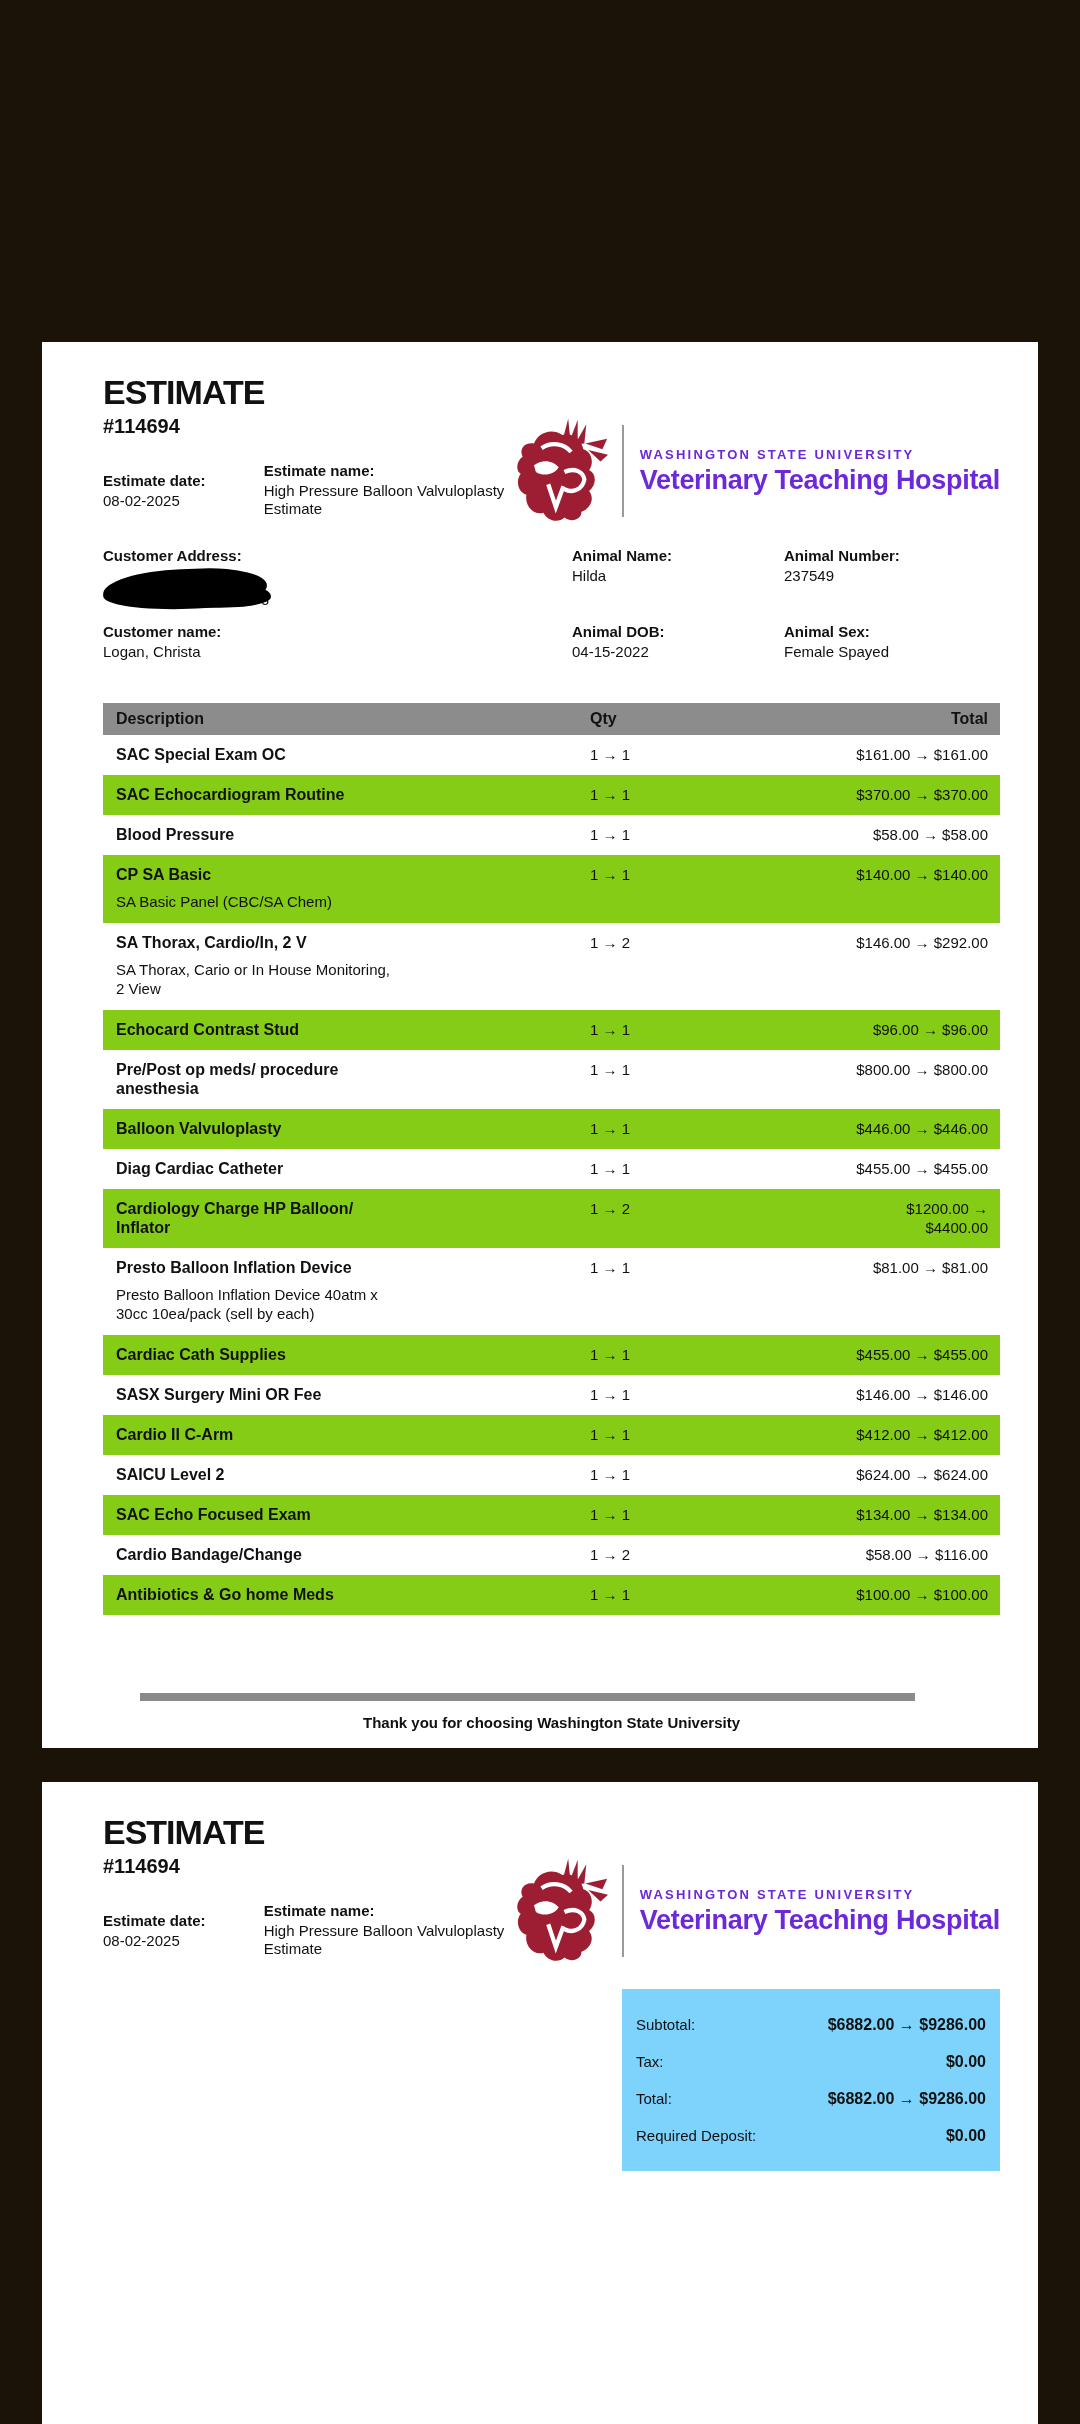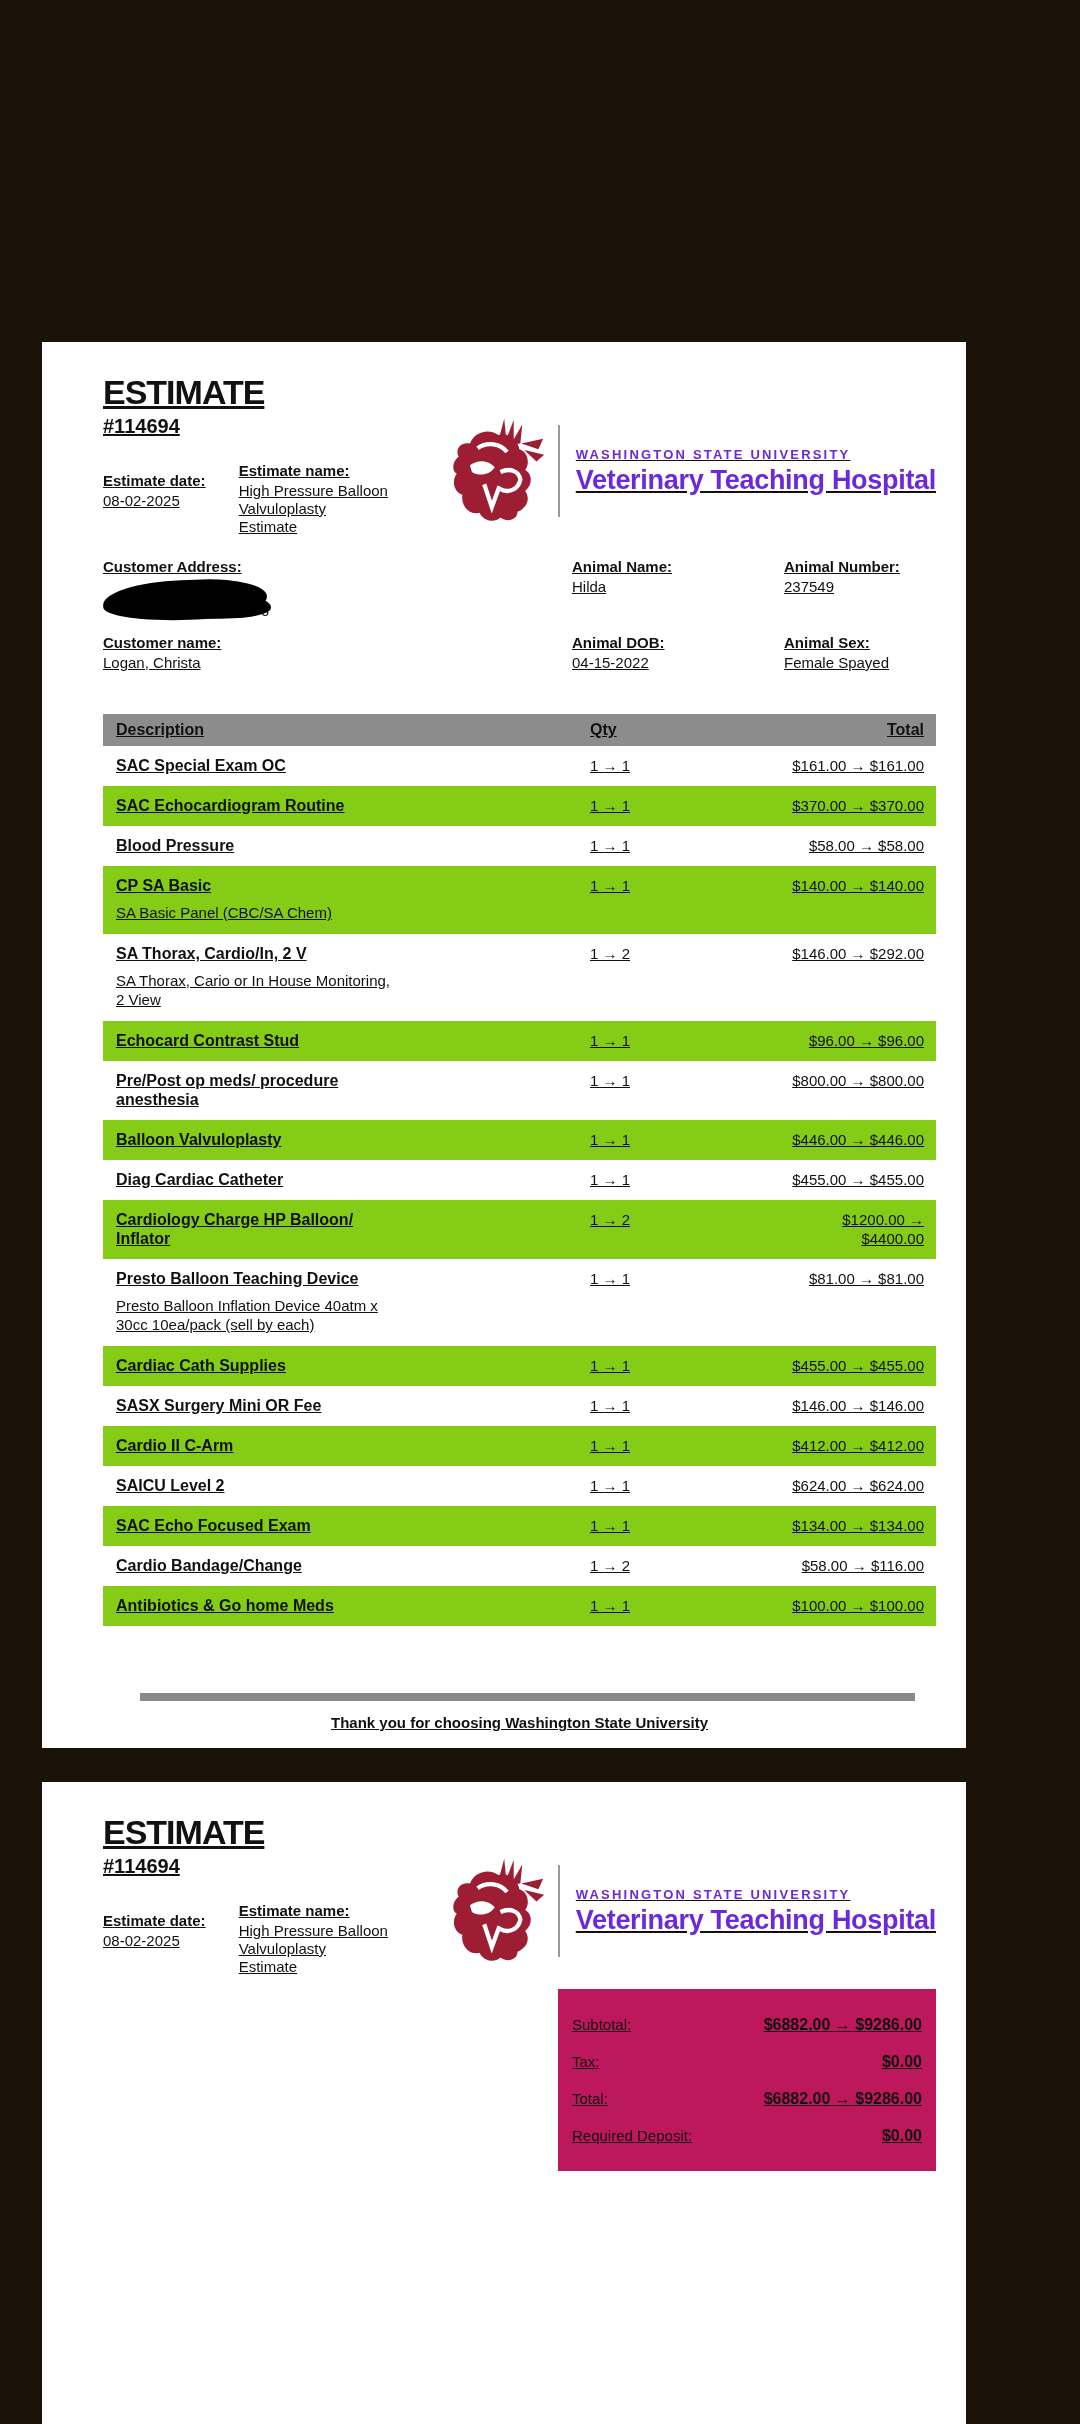--- a/index.html
+++ b/index.html
@@ -3,22 +3,22 @@
 <meta charset="utf-8">
 <style>
   html,body{margin:0;padding:0;}
   body{
     width:1080px;height:2424px;position:relative;overflow:hidden;
     background:#1b1208;
     font-family:"Liberation Sans", sans-serif;
     color:#111;
   }
   .page{
-    position:absolute;left:42px;width:924px;background:#fff;
-    box-sizing:border-box;padding:0 30px 0 61px;text-decoration:underline;
+    position:absolute;left:42px;width:996px;background:#fff;
+    box-sizing:border-box;padding:0 38px 0 61px;
   }
   .page-1{top:342px;height:1406px;display:flex;flex-direction:column;}
   .page-2{top:1782px;height:642px;}
 
   
   .doc-title{margin-top:33px;font-size:34px;font-weight:bold;letter-spacing:-1px;line-height:1;}
   .doc-number{margin-top:7px;font-size:20px;font-weight:bold;line-height:1;}
   .meta-row{margin-top:26px;display:flex;align-items:flex-start;}
   .meta-date{width:165px;margin-top:10px;}
   .meta-name{width:258px;}
@@ -73,21 +73,21 @@
   .row.has-desc{padding-bottom:12px;}
 
   
   .footer{margin-top:auto;padding-bottom:16px;}
   .footer-bar{width:775px;height:8px;background:#8a8a8a;margin-left:37px;}
   .footer-thanks{margin-top:13px;text-align:center;font-weight:bold;font-size:15px;line-height:18px;}
   .footer-address{margin-top:7px;text-align:center;font-size:14.5px;line-height:18px;}
 
   
   .totals-box{
-    margin-top:13px;margin-left:auto;width:378px;background:#be185d;
+    margin-top:24px;margin-left:auto;width:378px;background:#7dd3fc;
     box-sizing:border-box;padding:17px 14px;
   }
   .totals-row{display:flex;justify-content:space-between;align-items:baseline;padding:9px 0;}
   .totals-label{font-size:15px;line-height:19px;}
   .totals-value{font-size:16px;font-weight:bold;line-height:19px;text-align:right;}
 </style>
 </head>
 <body>
 
 <div class="page page-1">
@@ -266,21 +266,21 @@
             <div class="item-name">Inflator</div>
           </div>
           <div class="cell-qty">1 → 2</div>
           <div class="cell-total">
             <div>$1200.00 →</div>
             <div>$4400.00</div>
           </div>
         </div>
         <div class="row has-desc">
           <div class="cell-desc">
-            <div class="item-name">Presto Balloon Teaching Device</div>
+            <div class="item-name">Presto Balloon Inflation Device</div>
             <div class="item-desc">
               <div>Presto Balloon Inflation Device 40atm x</div>
               <div>30cc 10ea/pack (sell by each)</div>
             </div>
           </div>
           <div class="cell-qty">1 → 1</div>
           <div class="cell-total">
             <div>$81.00 → $81.00</div>
           </div>
         </div>

